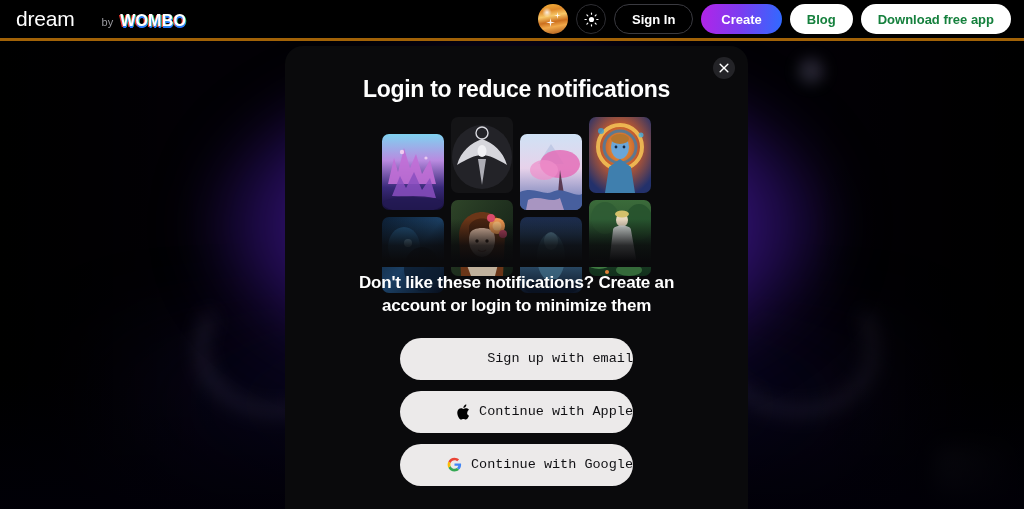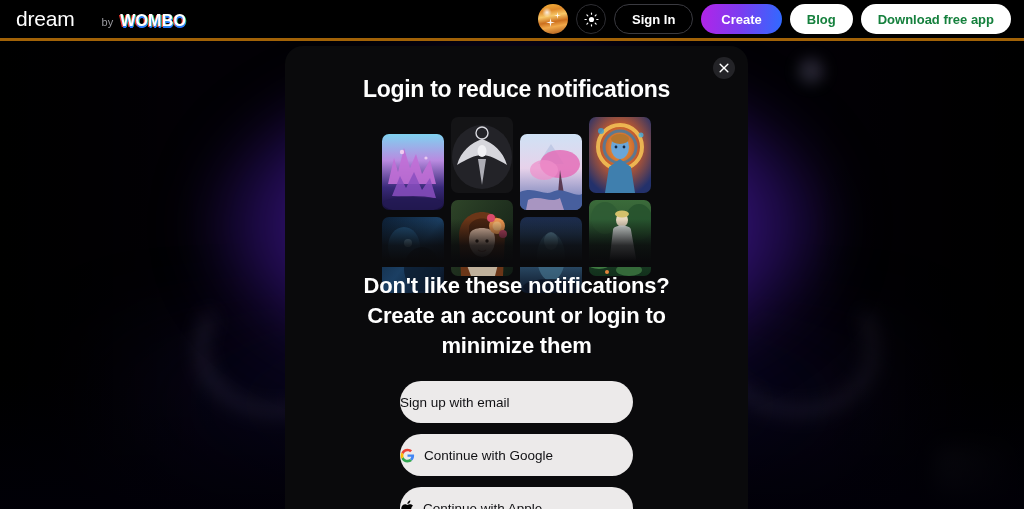--- a/index.html
+++ b/index.html
@@ -313,21 +313,21 @@
     background: linear-gradient(to top, #0a0a0c 12%, rgba(10,10,12,0.85) 45%, rgba(10,10,12,0) 100%);
     pointer-events: none;
     z-index: 3;
   }
 
   .modal-sub {
     margin: 10px auto 0;
     width: 330px;
     text-align: center;
     color: #ffffff;
-    font-size: 22px;
+    font-size: 17px;
     font-weight: 700;
     line-height: 1.37;
     letter-spacing: -0.2px;
     position: relative;
     z-index: 4;
   }
 
   .btn-stack {
     margin-top: 20px;
     display: flex;
@@ -338,25 +338,25 @@
   .auth-btn {
     width: 233px;
     height: 42px;
     border-radius: 999px;
     background: #eceaea;
     color: #111114;
     font-size: 13.5px;
     font-weight: 400;
     display: flex;
     align-items: center;
-    justify-content: flex-start;
+    justify-content: flex-end;
     gap: 9px;
     cursor: pointer;
     border: none;
-    font-family: Liberation Sans, sans-serif;
+    font-family: Liberation Mono, monospace;
   }
   .auth-btn svg { display: block; flex: 0 0 auto; }
 
   .login-link {
     margin-top: 22px;
     text-align: center;
     color: #e8e8ea;
     font-size: 12.5px;
     text-decoration: underline;
     text-underline-offset: 3px;
@@ -593,34 +593,34 @@
 
     <div class="modal-sub">Don't like these notifications? Create an account or login to minimize them</div>
 
     <div class="btn-stack">
 
       <button class="auth-btn">
         <span>Sign up with email</span>
       </button>
 
       <button class="auth-btn">
+        <svg width="14" height="16" viewBox="0 0 16 19">
+          <path fill="#000000" d="M13.2 10.1c0-2.2 1.8-3.3 1.9-3.3-1-1.5-2.6-1.7-3.2-1.7-1.4-.1-2.7.8-3.4.8-.7 0-1.8-.8-2.9-.8C4.1 5.1 2.7 6 1.9 7.4c-1.5 2.7-.4 6.6 1.1 8.8.7 1 1.6 2.2 2.7 2.2 1.1 0 1.5-.7 2.8-.7 1.3 0 1.6.7 2.8.7 1.2 0 1.9-1.1 2.6-2.1.8-1.2 1.2-2.4 1.2-2.4-.1 0-2.3-.9-2.3-3.5z"></path>
+          <path fill="#000000" d="M11.1 3.4c.6-.7 1-1.7.9-2.7-.9 0-2 .6-2.6 1.3-.6.6-1.1 1.7-.9 2.6 1 .1 2-.5 2.6-1.2z"></path>
+        </svg>
+        <span>Continue with Apple</span>
+      </button>
+
+      <button class="auth-btn">
         <svg width="15" height="15" viewBox="0 0 48 48">
           <path fill="#4285F4" d="M45.1 24.5c0-1.6-.1-2.8-.4-4.1H24v7.4h12.1c-.2 2-1.6 5-4.5 7l6.9 5.3c4.1-3.8 6.6-9.4 6.6-15.6z"></path>
           <path fill="#34A853" d="M24 46c5.9 0 10.9-2 14.5-5.3l-6.9-5.3c-1.8 1.3-4.3 2.2-7.6 2.2-5.8 0-10.7-3.8-12.5-9.1l-7.1 5.5C8.1 41.1 15.4 46 24 46z"></path>
           <path fill="#FBBC05" d="M11.5 28.5c-.5-1.4-.7-2.9-.7-4.5s.3-3.1.7-4.5l-7.1-5.5C2.9 17 2 20.4 2 24s.9 7 2.4 10z"></path>
           <path fill="#EA4335" d="M24 10.6c4.1 0 6.9 1.8 8.5 3.3l6.1-6C34.9 4.5 29.9 2 24 2 15.4 2 8.1 6.9 4.4 14l7.1 5.5c1.8-5.3 6.7-8.9 12.5-8.9z"></path>
         </svg>
         <span>Continue with Google</span>
       </button>
-
-      <button class="auth-btn">
-        <svg width="14" height="16" viewBox="0 0 16 19">
-          <path fill="#000000" d="M13.2 10.1c0-2.2 1.8-3.3 1.9-3.3-1-1.5-2.6-1.7-3.2-1.7-1.4-.1-2.7.8-3.4.8-.7 0-1.8-.8-2.9-.8C4.1 5.1 2.7 6 1.9 7.4c-1.5 2.7-.4 6.6 1.1 8.8.7 1 1.6 2.2 2.7 2.2 1.1 0 1.5-.7 2.8-.7 1.3 0 1.6.7 2.8.7 1.2 0 1.9-1.1 2.6-2.1.8-1.2 1.2-2.4 1.2-2.4-.1 0-2.3-.9-2.3-3.5z"></path>
-          <path fill="#000000" d="M11.1 3.4c.6-.7 1-1.7.9-2.7-.9 0-2 .6-2.6 1.3-.6.6-1.1 1.7-.9 2.6 1 .1 2-.5 2.6-1.2z"></path>
-        </svg>
-        <span>Continue with Apple</span>
-      </button>
     </div>
 
     <div class="login-link">Already have an account? Log in</div>
   </div>
 
 </div>
 
 </body></html>

